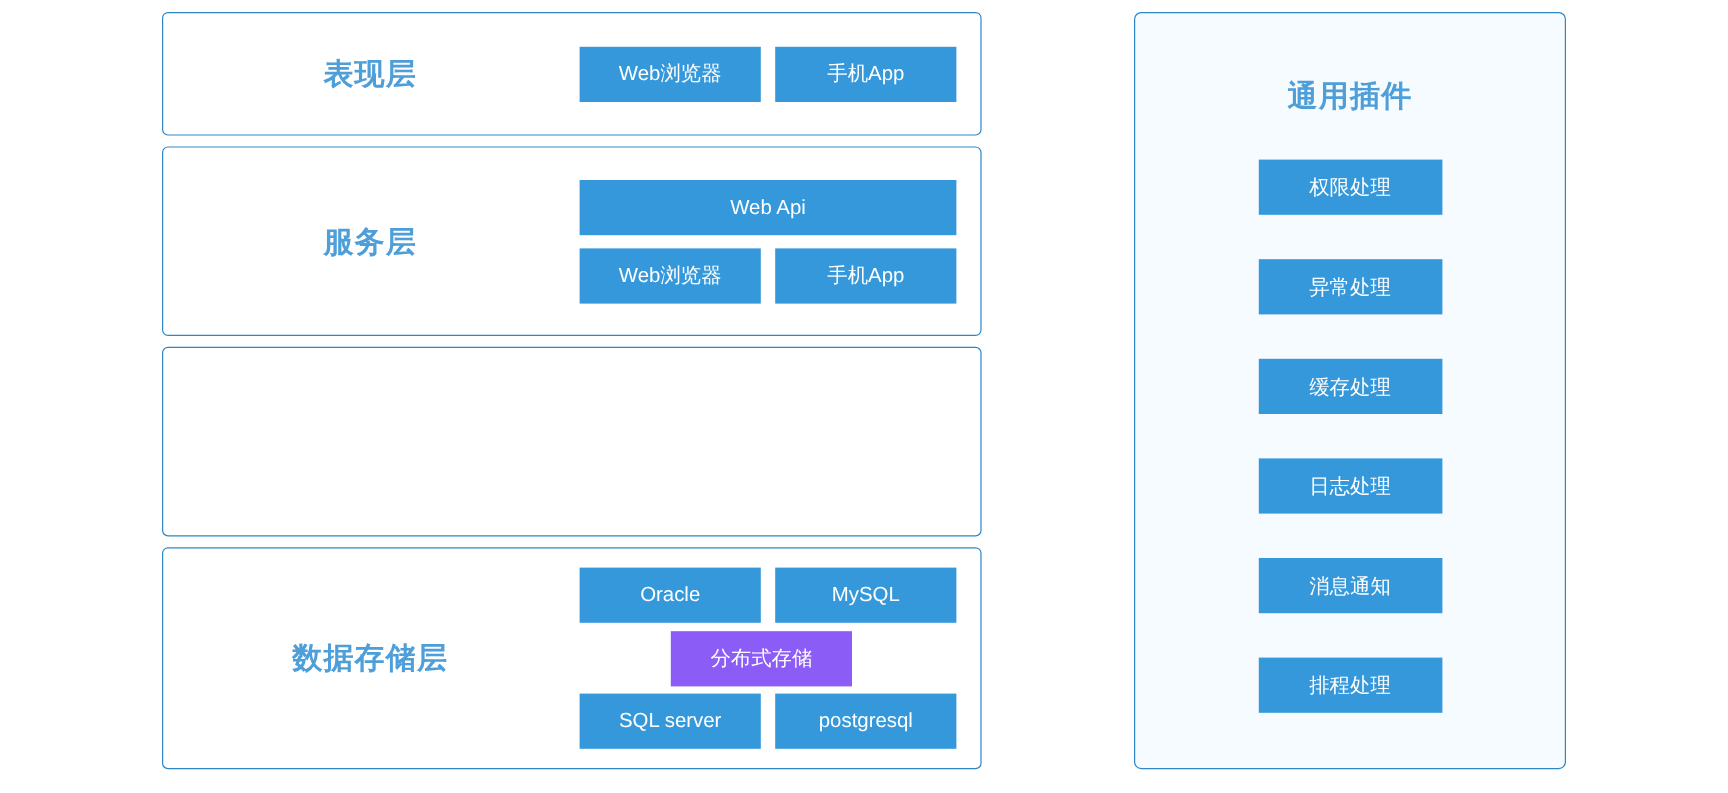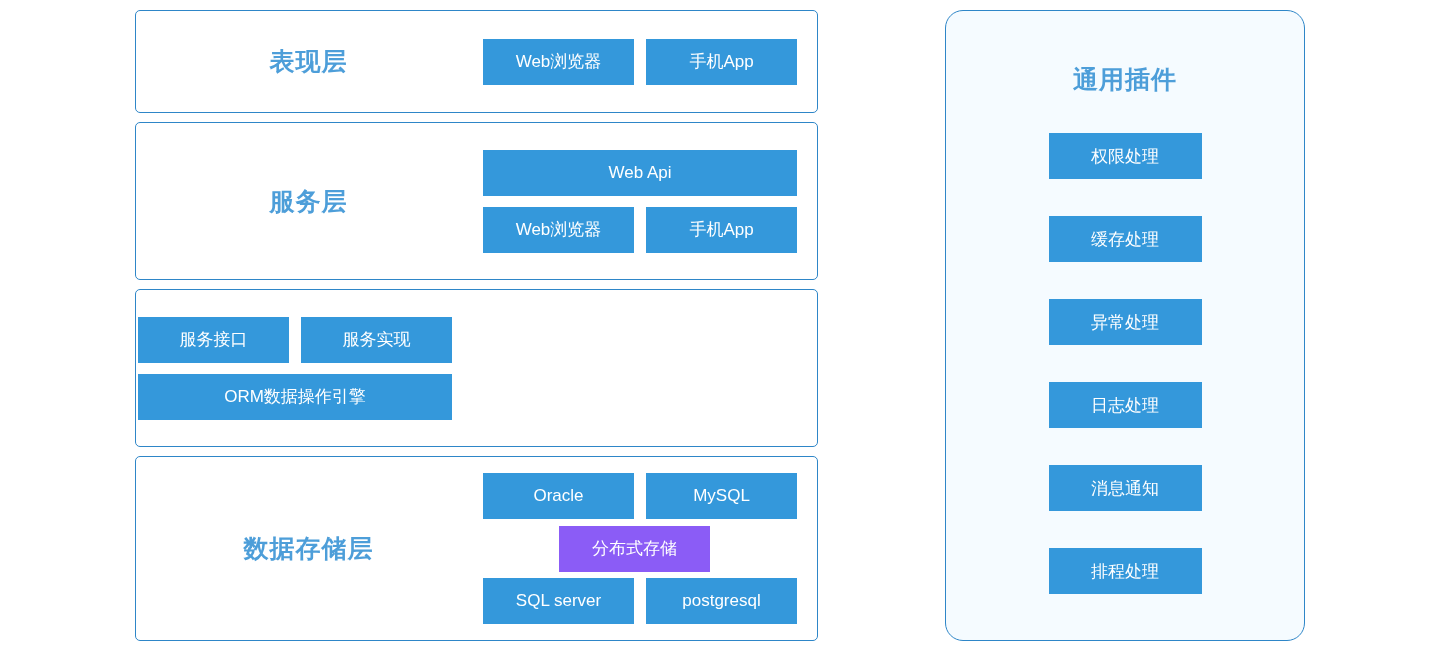--- a/index.html
+++ b/index.html
@@ -114,21 +114,21 @@
   }
 
   
   .plugins-panel {
     position: absolute;
     left: 945px;
     top: 10px;
     width: 360px;
     height: 631px;
     border: 1px solid #2e86c8;
-    border-radius: 18px;
+    border-radius: 6px;
     background: #f5fbff;
     box-sizing: border-box;
     display: flex;
     flex-direction: column;
     align-items: center;
   }
   .plugins-title {
     margin-top: 52px;
     margin-bottom: 0;
     color: #4d9ed9;
@@ -181,29 +181,20 @@
           <div class="blue-box wide">Web Api</div>
         </div>
         <div class="box-row">
           <div class="blue-box">Web浏览器</div>
           <div class="blue-box">手机App</div>
         </div>
       </div>
     </section>
 
     <section class="layer-panel panel-dataop">
-      <div class="layer-body">
-        <div class="box-row">
-          <div class="blue-box">服务接口</div>
-          <div class="blue-box">服务实现</div>
-        </div>
-        <div class="box-row">
-          <div class="blue-box wide">ORM数据操作引擎</div>
-        </div>
-      </div>
     </section>
 
     <section class="layer-panel panel-storage">
       <div class="layer-title">数据存储层</div>
       <div class="layer-body has-overlay">
         <div class="box-row">
           <div class="blue-box">Oracle</div>
           <div class="blue-box">MySQL</div>
         </div>
         <div class="box-row">
@@ -213,21 +204,21 @@
         <div class="orange-box">分布式存储</div>
       </div>
     </section>
 
   </div>
 
   <aside class="plugins-panel">
     <div class="plugins-title">通用插件</div>
     <div class="plugins-list">
       <div class="plugin-box">权限处理</div>
+      <div class="plugin-box">异常处理</div>
       <div class="plugin-box">缓存处理</div>
-      <div class="plugin-box">异常处理</div>
       <div class="plugin-box">日志处理</div>
       <div class="plugin-box">消息通知</div>
       <div class="plugin-box">排程处理</div>
     </div>
   </aside>
 
 </div>
 
 </body></html>

